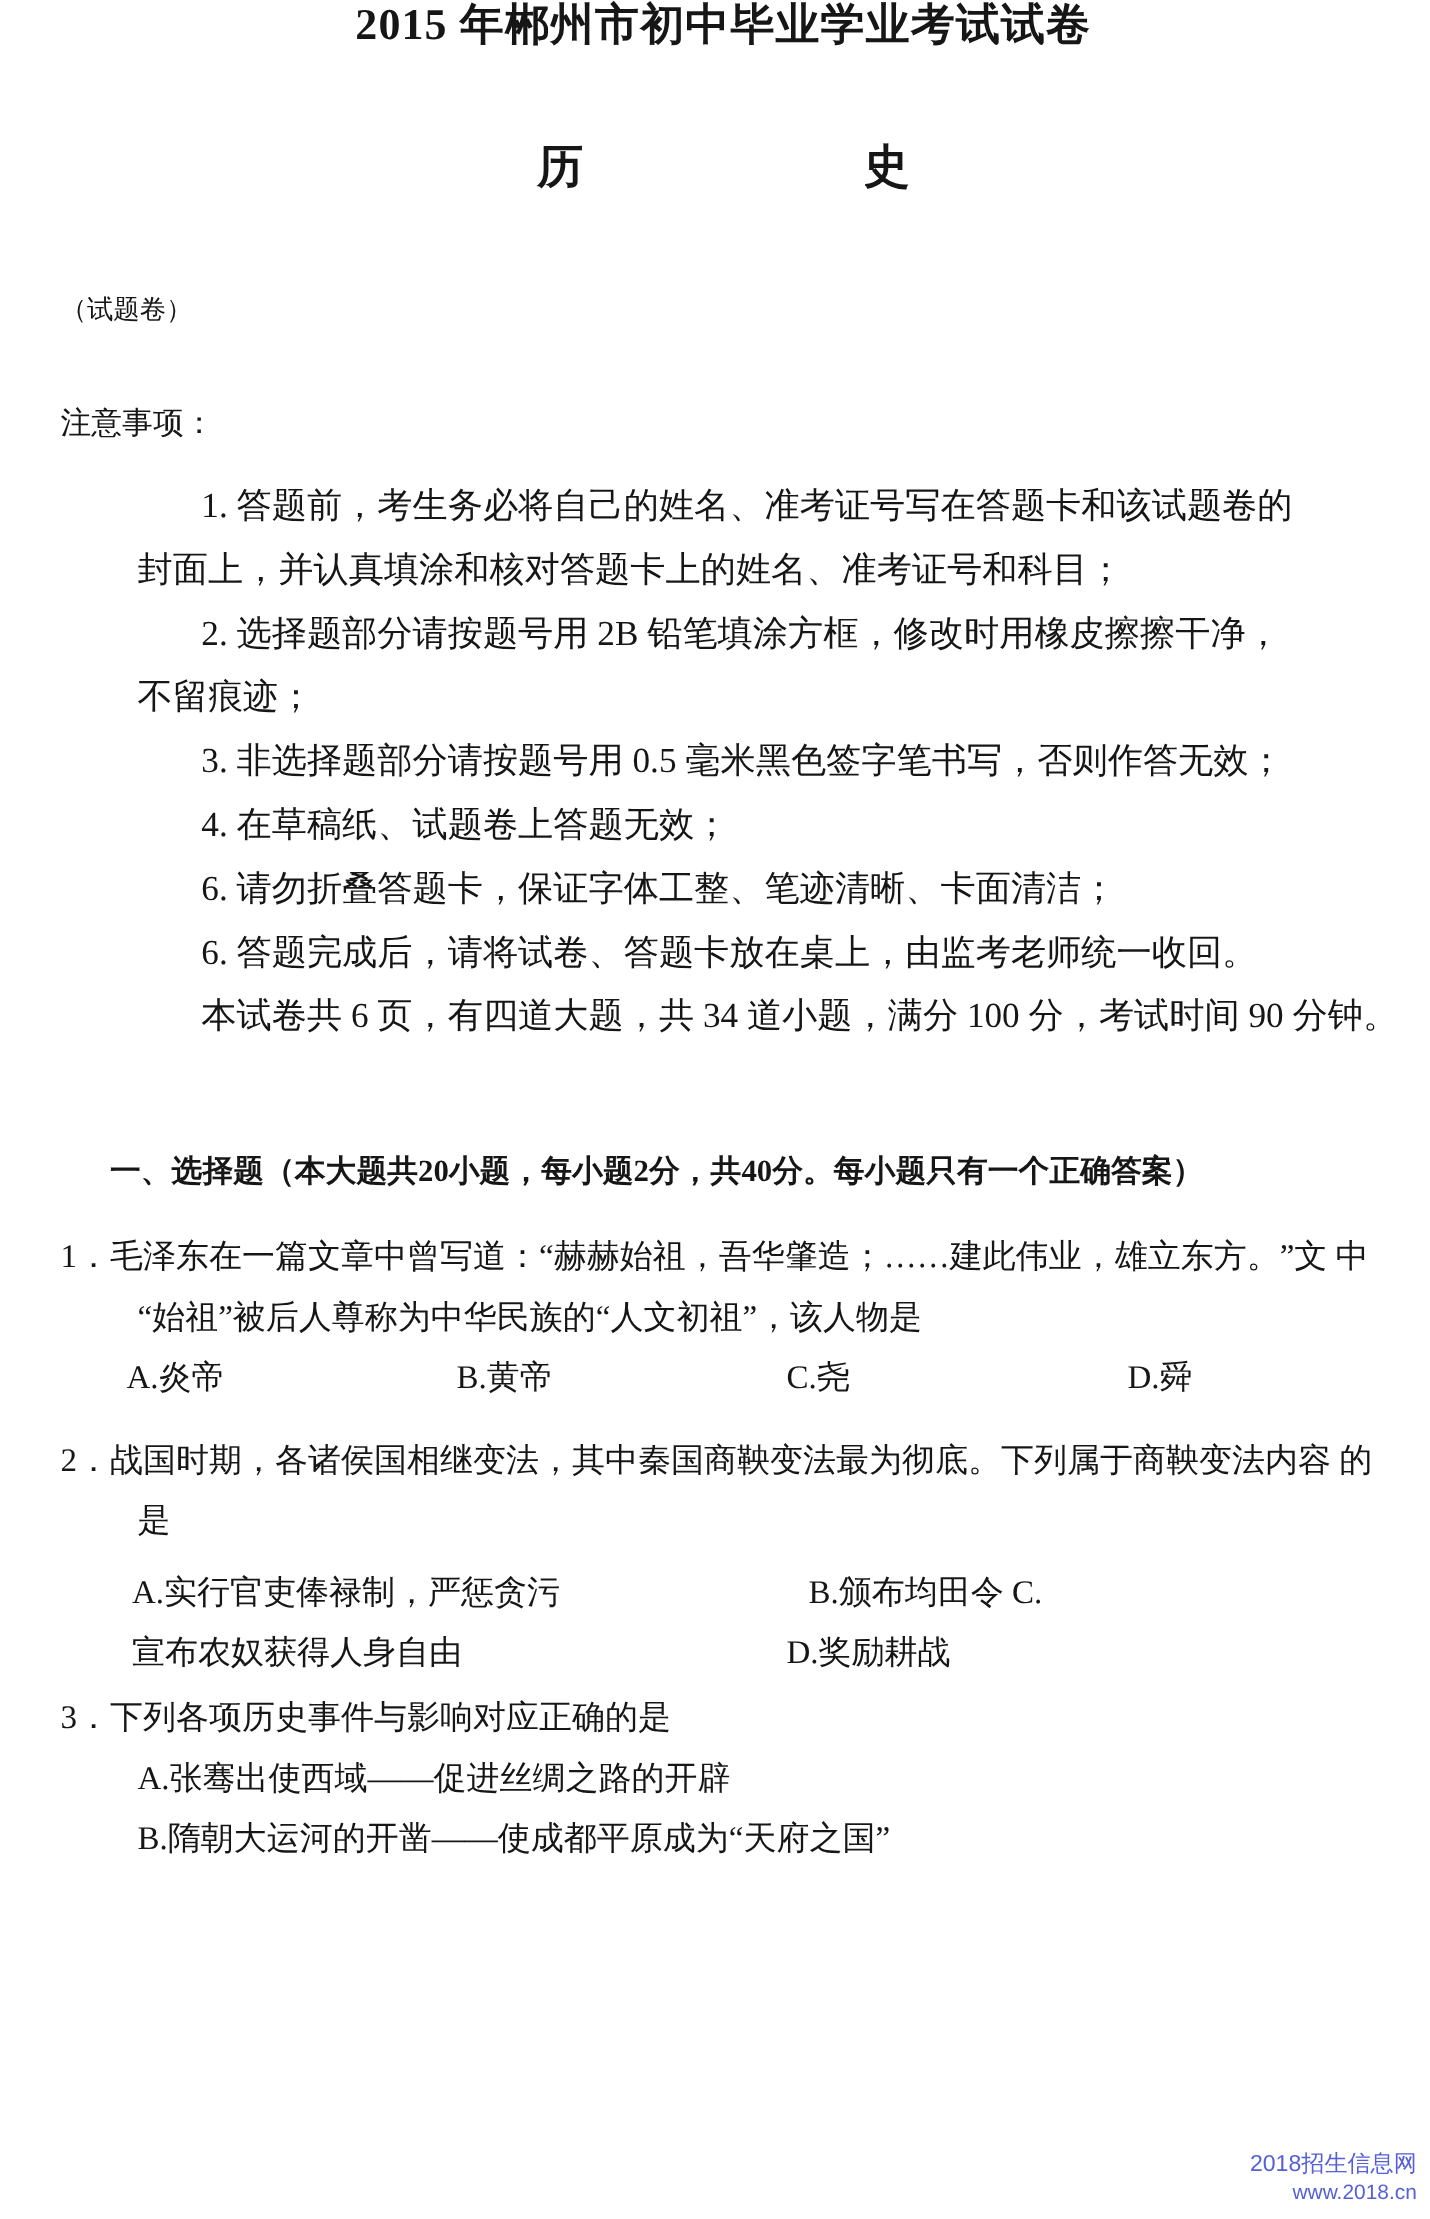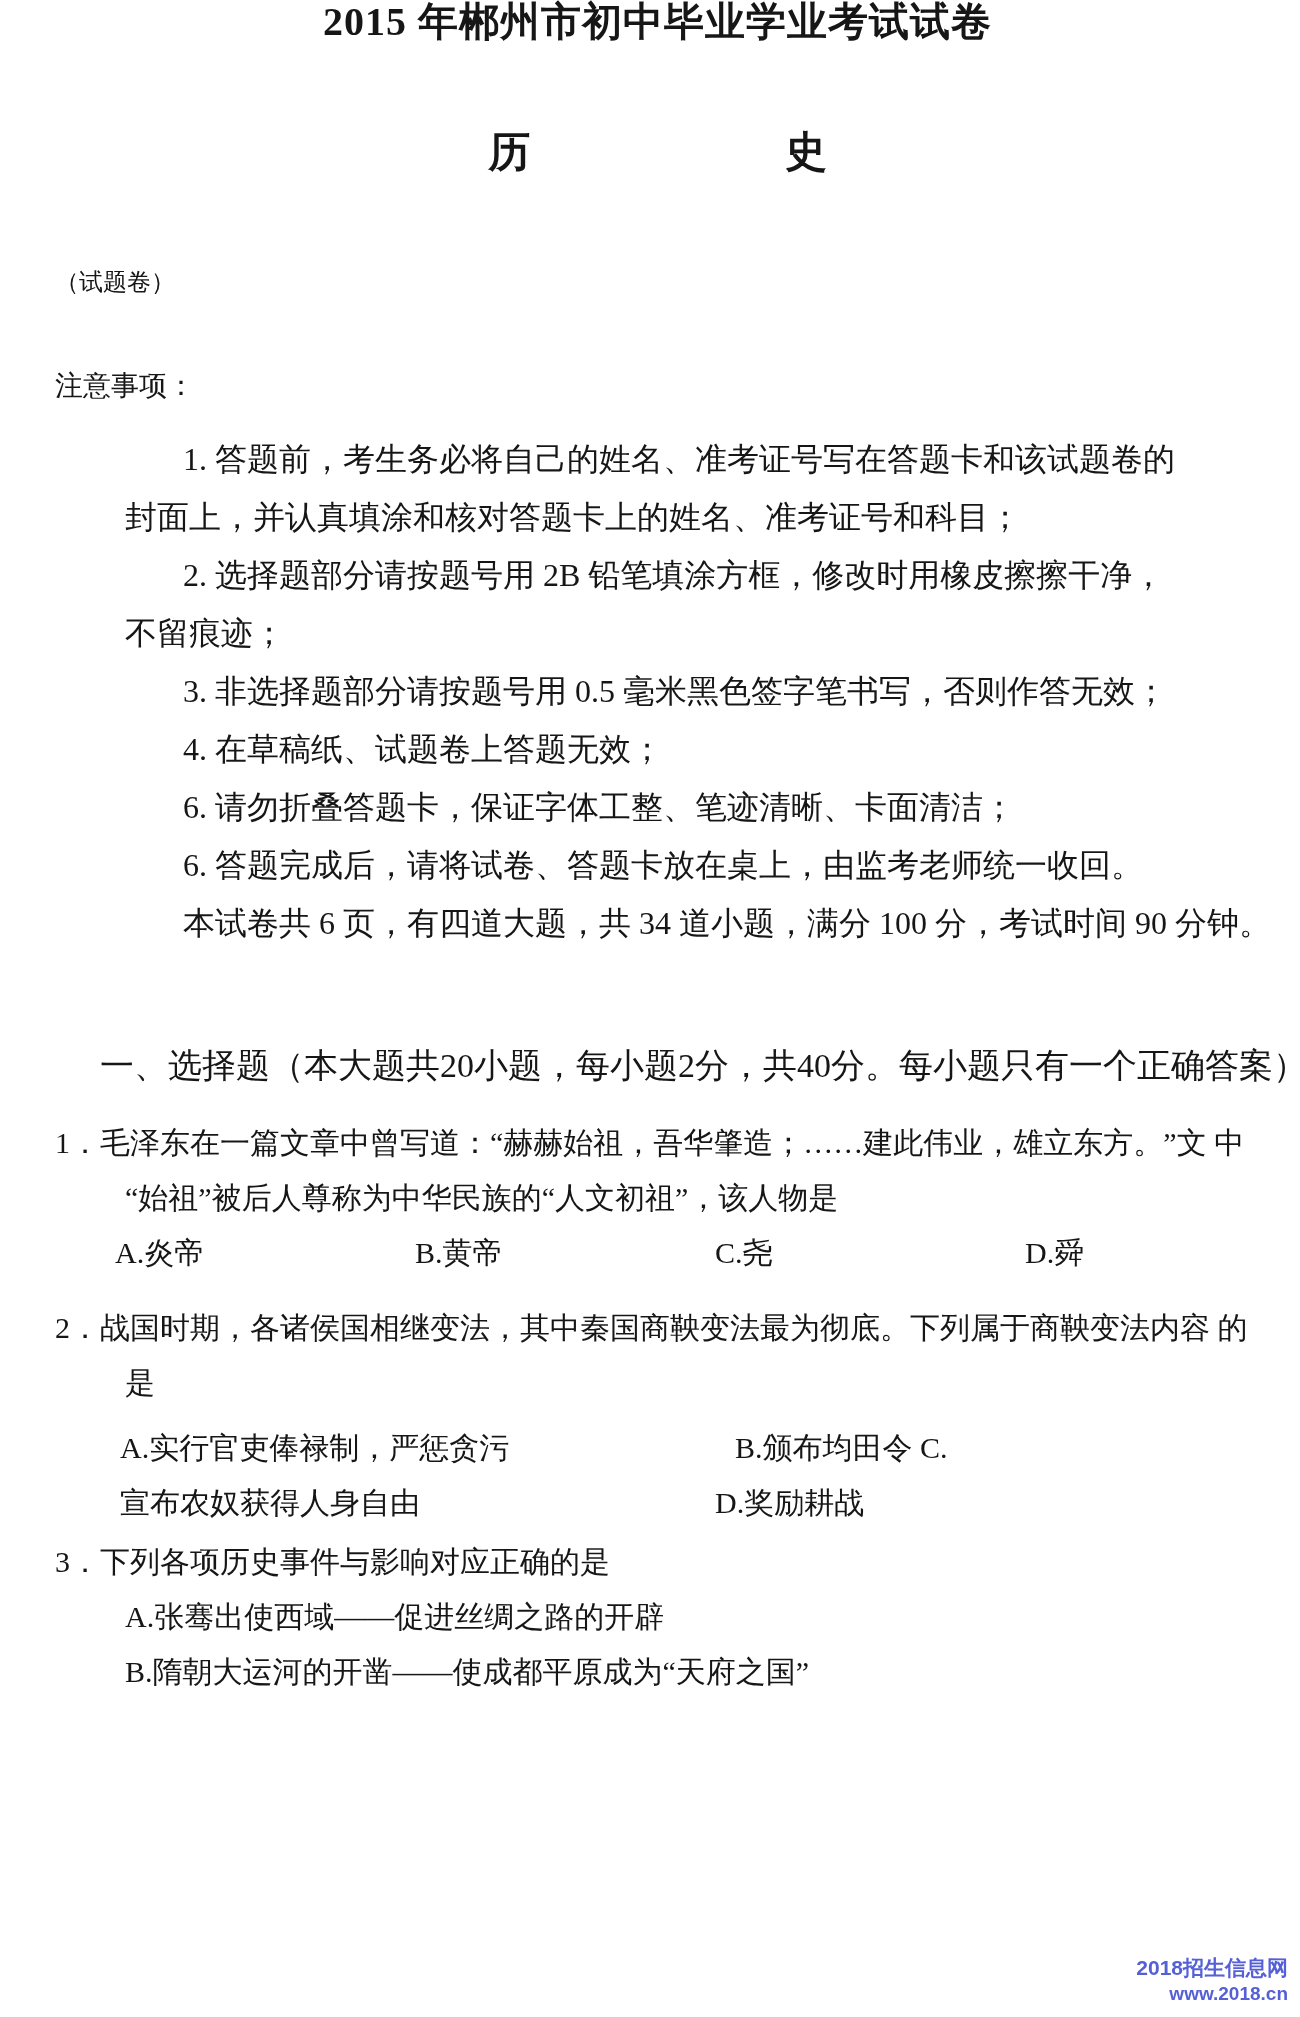--- a/index.html
+++ b/index.html
@@ -47,22 +47,22 @@
     line-height: 58px;
     white-space: nowrap;
   }
   .nfirst { margin-top: 24px; }
   .ind-first { padding-left: 128px; }
   .ind-cont  { padding-left: 70px; }
 
   .section-h {
     margin-top: 96px;
     padding-left: 45px;
-    font-size: 34px;
-    font-weight: 400;
+    font-size: 28px;
+    font-weight: 700;
     line-height: 36px;
     white-space: nowrap;
   }
   .qline {
     font-size: 30px;
     line-height: 55px;
     white-space: nowrap;
   }
   .q1-start { margin-top: 31px; }
   .q2-start { margin-top: 20px; }
@@ -78,21 +78,21 @@
   .two-col { padding-left: 65px; display: flex; }
   .two-col .col-left  { width: 595px; }
   .two-col .col-right { flex: 1; }
 
   .watermark {
     position: absolute;
     right: 12px;
     bottom: 10px;
     text-align: right;
     font-family: "Liberation Sans", "DejaVu Sans", sans-serif;
-    font-weight: 700;
+    font-weight: 400;
     line-height: 26px;
   }
   .watermark .wm1 { font-size: 21px; }
   .watermark .wm2 { font-size: 19px; }
 </style>
 </head>
 <body>
 
 <div class="page">
 

